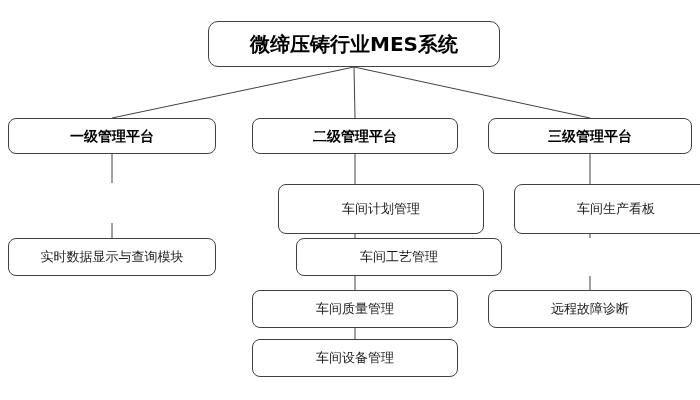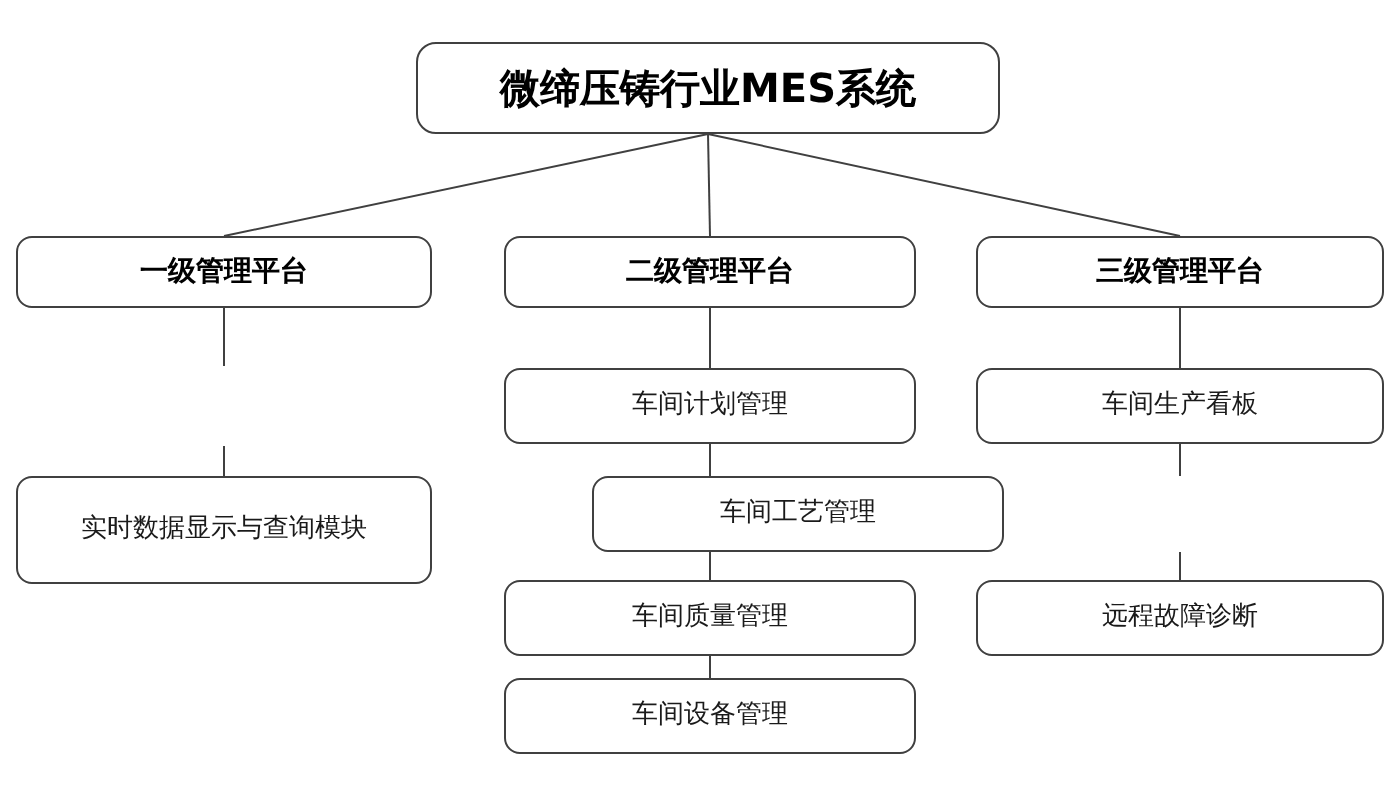--- a/index.html
+++ b/index.html
@@ -46,23 +46,23 @@
     top: 118px; height: 36px;
     font-size: 14px;
     font-weight: bold;
     color: #000000;
   }
   .col0 { left: 8px;   width: 208px; }
   .col1 { left: 252px; width: 206px; }
   .col2 { left: 488px; width: 204px; }
 
   .c0r1 { top: 183px; height: 40px; font-size: 14px; line-height: 1.25; padding: 2px 5px; }
-  .c0r2 { top: 238px; height: 54px; }
+  .c0r2 { top: 238px; height: 38px; }
 
-  .r1 { top: 184px; height: 38px; }
+  .r1 { top: 184px; height: 50px; margin-left: 26px; }
   .r2 { top: 238px; height: 38px; margin-left: 44px; }
   .r3 { top: 290px; height: 38px; }
   .r4 { top: 339px; height: 38px; }
 </style>
 </head>
 <body>
 
 <div id="canvas">
 
   <svg id="connectors" viewBox="0 0 700 400" xmlns="http://www.w3.org/2000/svg">

